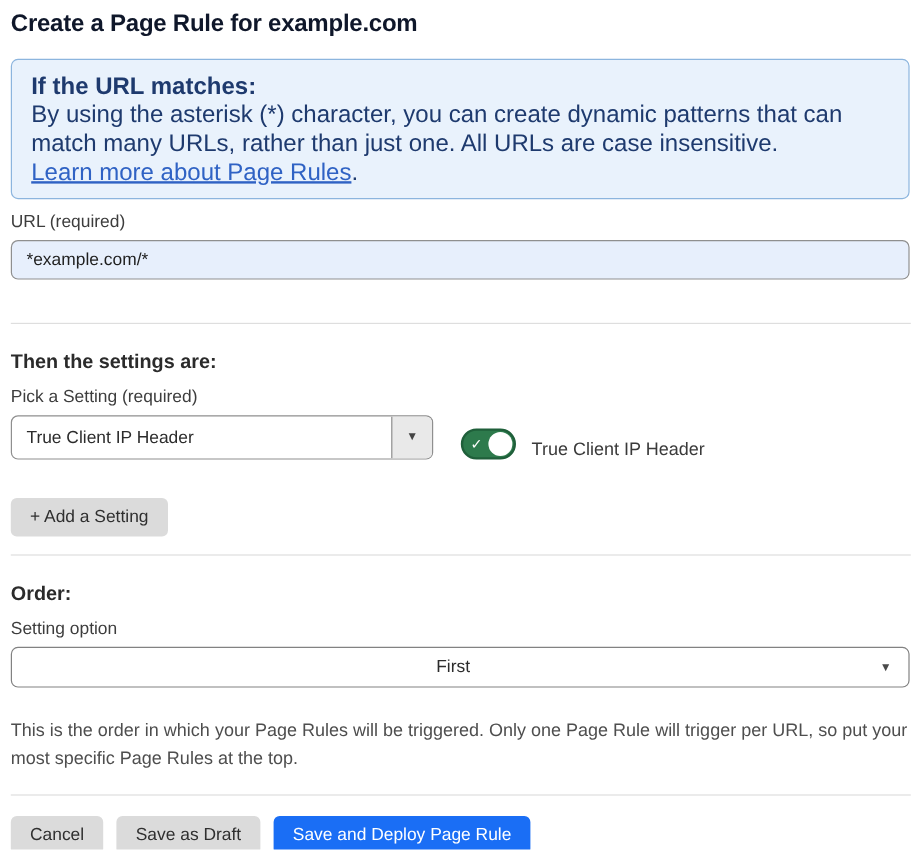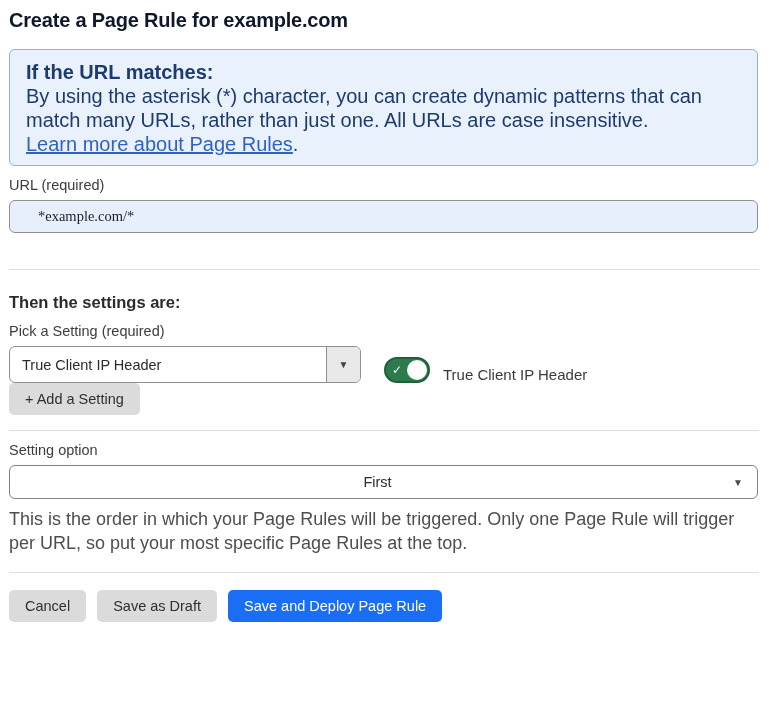--- a/index.html
+++ b/index.html
@@ -46,22 +46,22 @@
   }
 
   .url-input {
     display: block;
     margin-top: 7px;
     width: 749px;
     height: 33px;
     background: #e7effc;
     border: 1px solid #8f8f8f;
     border-radius: 6px;
-    padding: 0 28px;
-    font-family: Liberation Serif, serif;
+    padding: 0 12px;
+    font-family: Liberation Sans, sans-serif;
     font-size: 14.5px;
     color: #1f1f1f;
     outline: none;
   }
 
   .divider {
     border: none;
     border-top: 1px solid #dedede;
     width: 750px;
     margin-top: 36px;
@@ -153,21 +153,21 @@
     font-family: "Liberation Sans", "DejaVu Sans", sans-serif;
     font-size: 14.5px;
     cursor: pointer;
     padding: 0 16px;
     height: 32px;
     line-height: 32px;
   }
   .btn-gray { background: #dbdbdb; color: #2f2f2f; }
   .btn-blue { background: #1a6ef5; color: #ffffff; }
 
-  .add-setting-btn { }
+  .add-setting-btn { margin-top: 32px; }
 
   .divider-2 { margin-top: 15px; }
   .divider-3 { margin-top: 17px; }
 
   
   .order-select {
     margin-top: 7px;
     width: 749px;
     height: 34px;
     background: #ffffff;
@@ -175,23 +175,23 @@
     border-radius: 6px;
     display: flex;
     align-items: center;
     padding: 0 14px 0 12px;
     cursor: pointer;
   }
   .order-select .select-value { flex: 1; font-size: 14.5px; color: #2c2c2c; text-align: center; }
   .order-select .select-arrow { font-size: 10px; color: #4a4a4a; }
 
   .help-text {
-    margin-top: 8px;
+    margin-top: 24px;
     width: 752px;
-    font-size: 18px;
+    font-size: 15px;
     line-height: 24px;
     color: #4e4e4e;
   }
 
   .footer-buttons {
     margin-top: 17px;
     display: flex;
     gap: 11px;
   }
 </style>
@@ -228,20 +228,21 @@
       <span class="check">✓</span>
       <span class="knob"></span>
     </div>
     <span class="toggle-label">True Client IP Header</span>
   </div>
 
   <button class="btn btn-gray add-setting-btn">+ Add a Setting</button>
 
   <hr class="divider divider-2">
 
+  <div class="section-heading">Order:</div>
 
   <div class="field-label">Setting option</div>
 
   <div class="order-select">
     <span class="select-value">First</span>
     <span class="select-arrow">▼</span>
   </div>
 
   <div class="help-text">This is the order in which your Page Rules will be triggered. Only one Page Rule will trigger per URL, so put your most specific Page Rules at the top.</div>
 

